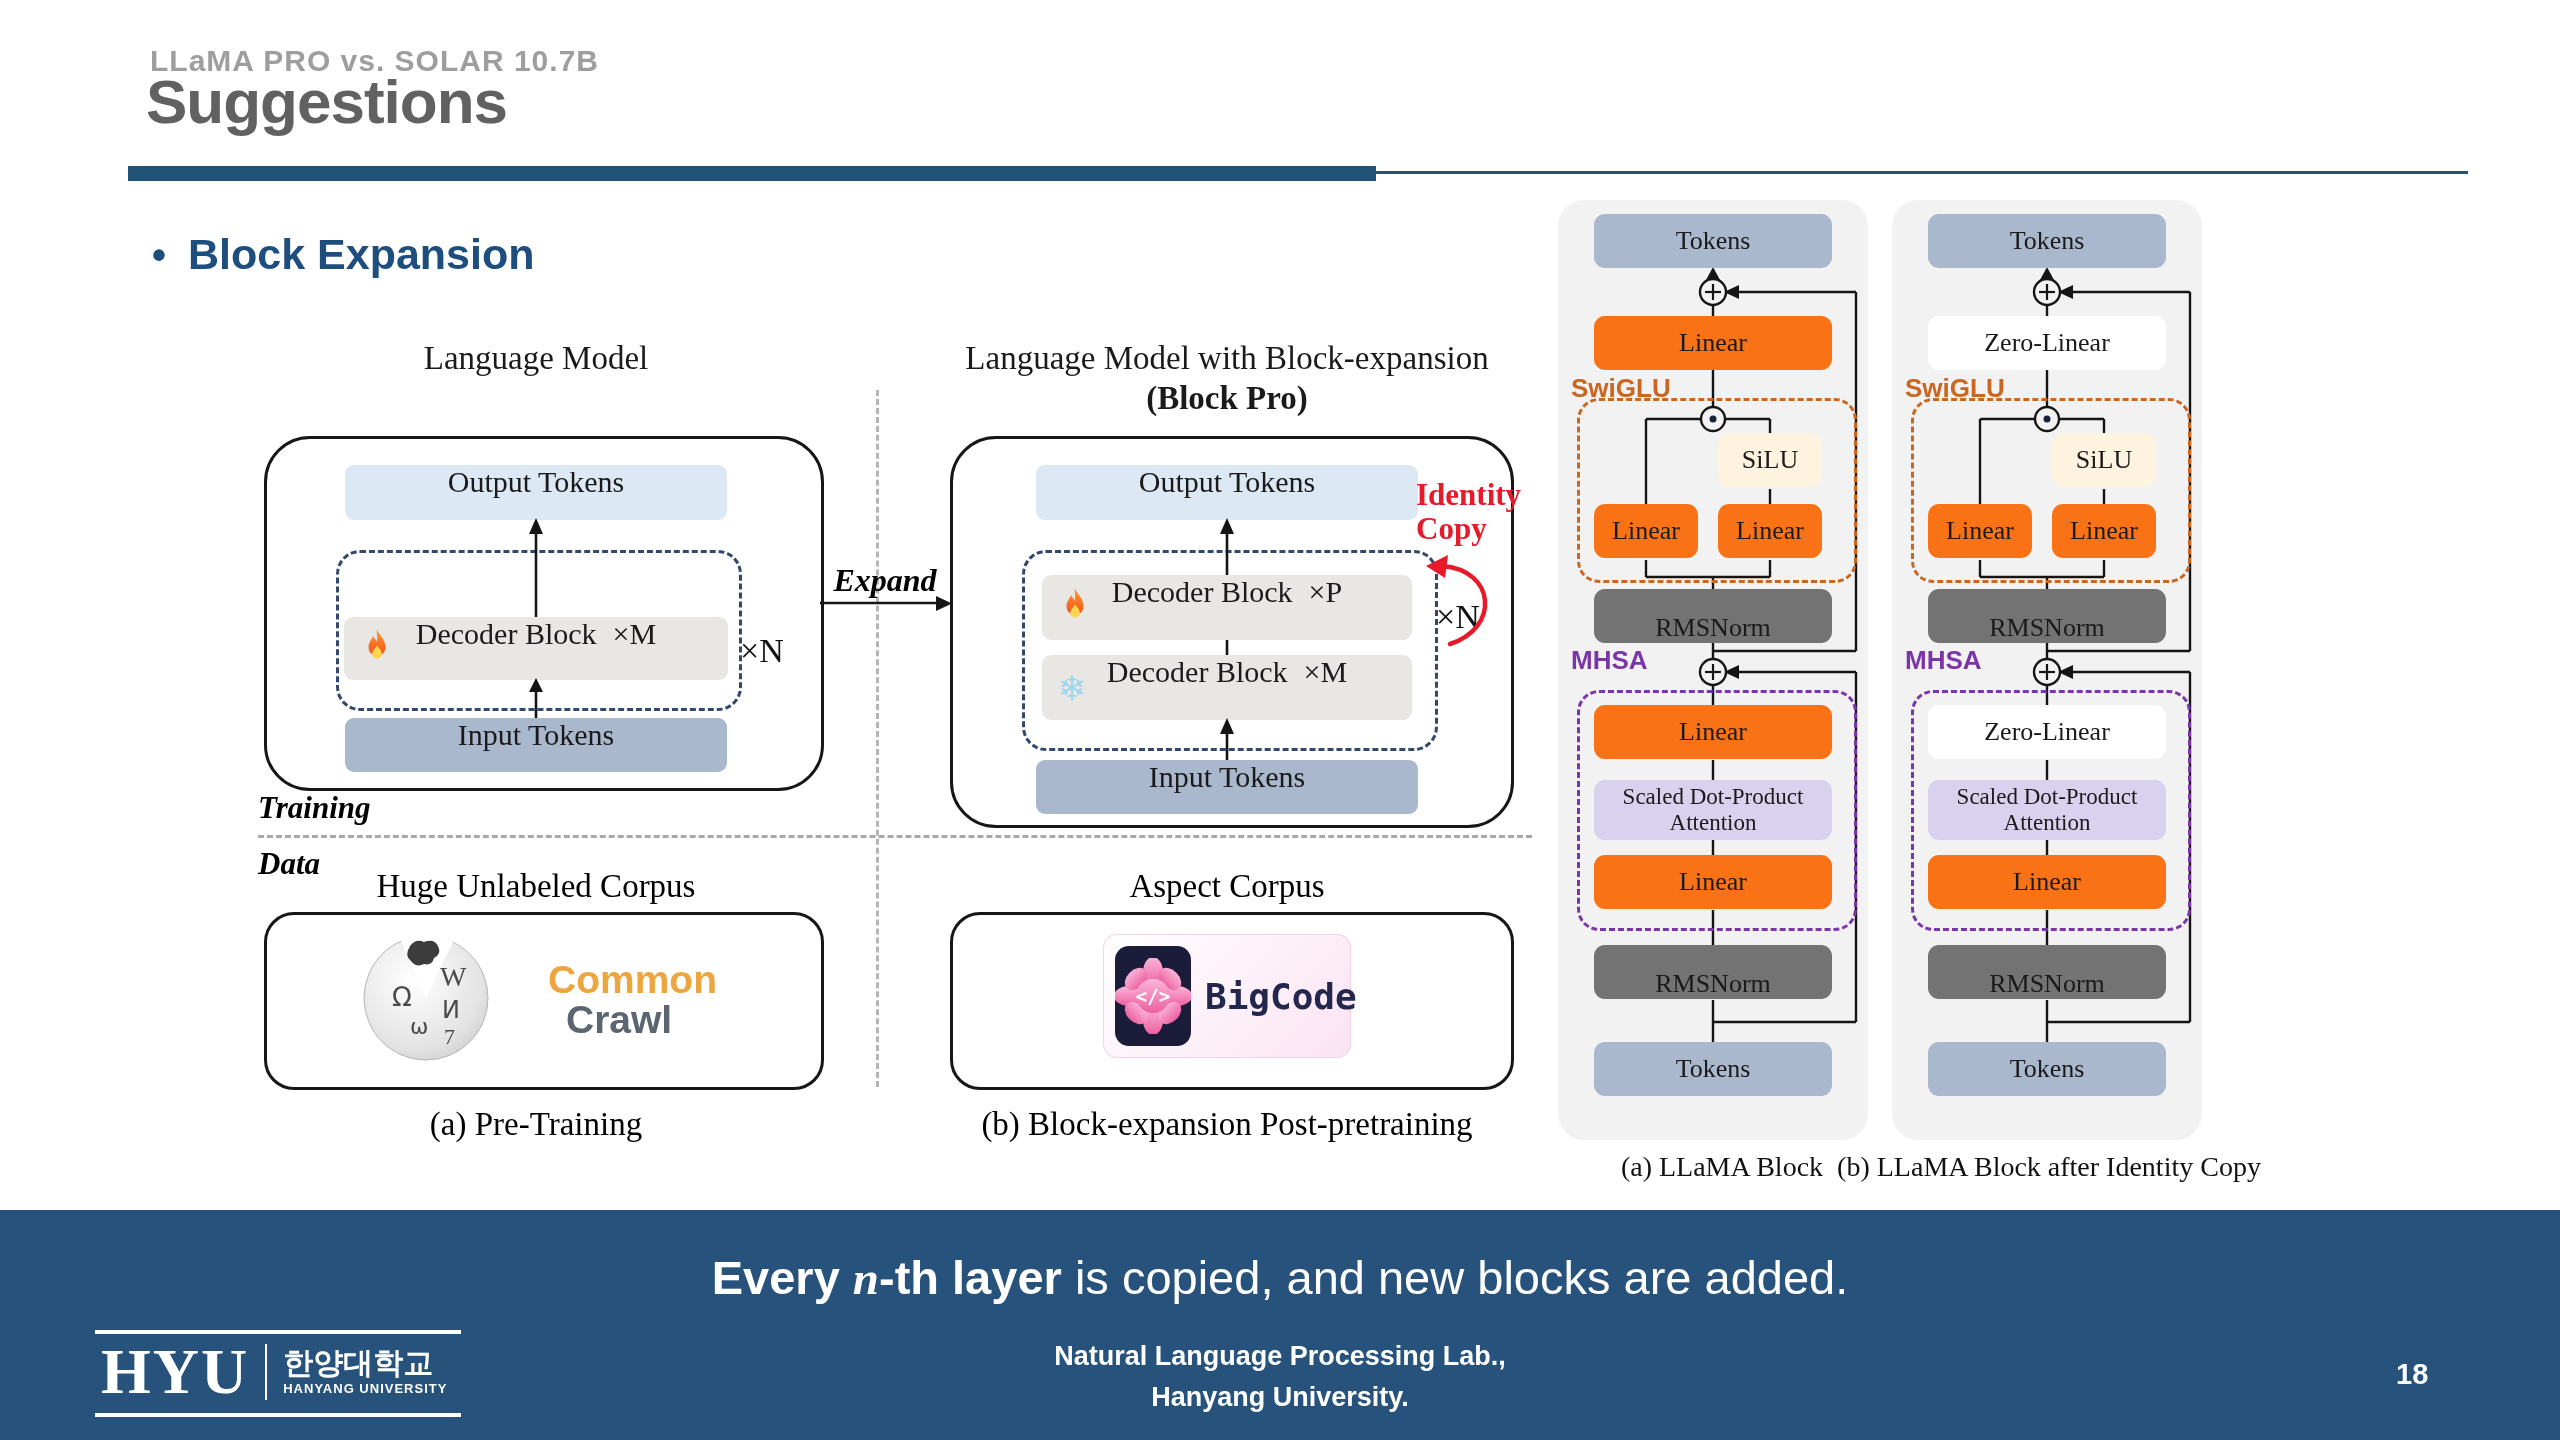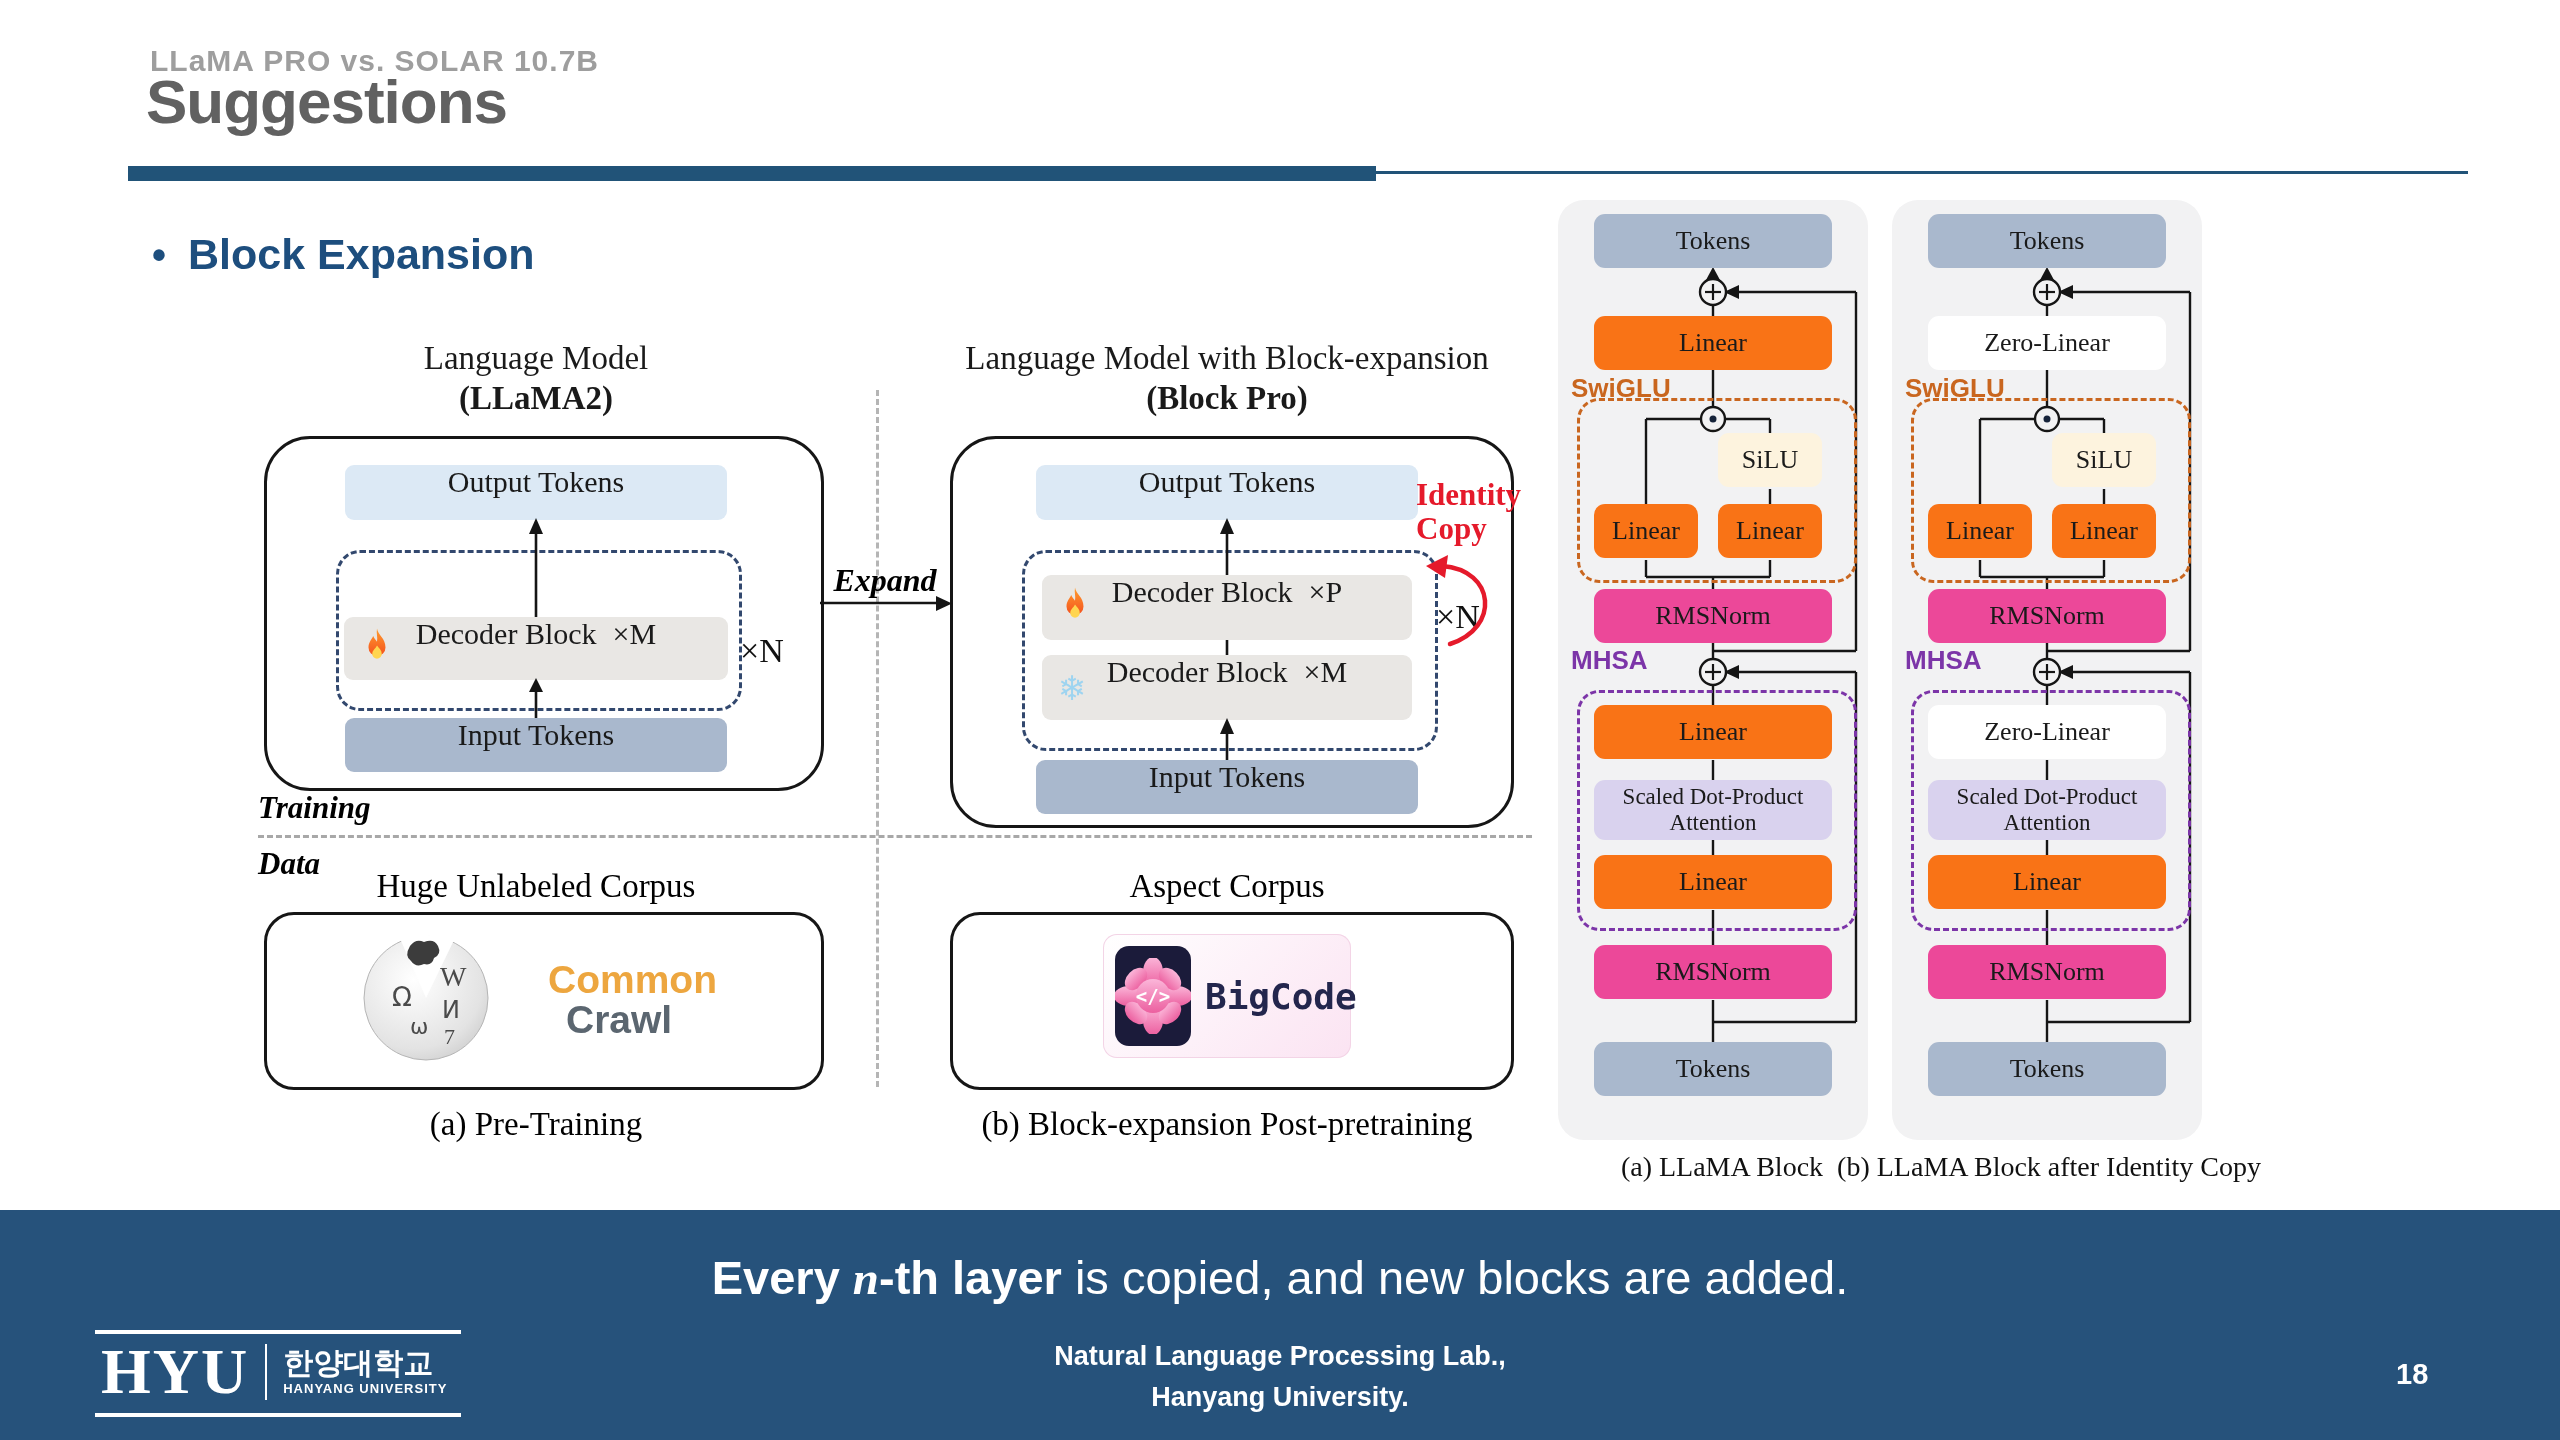--- a/index.html
+++ b/index.html
@@ -57,21 +57,21 @@
   .panel{position:absolute;top:0;width:334px;height:950px;}
   .panel-bg{position:absolute;left:3px;top:5px;width:310px;height:940px;border-radius:26px;
         background:#f2f2f3;}
   .pnode{position:absolute;left:39px;width:238px;height:54px;border-radius:11px;
         display:flex;align-items:center;justify-content:center;
         font-family:"Liberation Serif",serif;font-size:26px;color:#1a1a1a;text-align:center;}
   .tokens{background:#a9b8cd;}
   .linear{background:#f97316;}
   .zero-linear{background:#ffffff;}
   .silu{background:#fdf3de;}
-  .rms{background:#ec4899;}
+  .rms{background:#737373;align-items:flex-end;}
   .sdpa{background:#d9d2ee;font-size:23px;line-height:1.12;}
   .half{width:104px;}
   .group-label{position:absolute;left:16px;font-size:26px;font-weight:700;}
   .swiglu-label{color:#c9661f;top:178px;}
   .mhsa-label{color:#7c35a8;top:450px;}
   .dash-orange{position:absolute;left:22px;top:203px;width:274px;height:179px;
         border:3px dashed #c9661f;border-radius:22px;}
   .dash-purple{position:absolute;left:22px;top:495px;width:274px;height:235px;
         border:3px dashed #7c35a8;border-radius:22px;}
   .panel-caption{position:absolute;top:956px;text-align:center;
@@ -110,21 +110,20 @@
 
   <div class="figure">
 
     <div class="v-dash"></div>
     <div class="h-dash"></div>
     <div class="train-label" style="top:460px;">Training</div>
     <div class="train-label" style="top:516px;">Data</div>
 
     <div class="fig-title serif" style="left:36px;top:8px;width:540px;">
       <div>Language Model</div>
-      <div style="font-weight:700;">(LLaMA2)</div>
     </div>
     <div class="outer-box" style="left:34px;top:106px;width:554px;height:349px;"></div>
     <div class="node" style="left:115px;top:135px;width:382px;height:55px;background:#dce9f5;">
       <span>Output Tokens</span>
     </div>
     <div class="dashed-navy" style="left:106px;top:220px;width:400px;height:155px;"></div>
     <div class="node" style="left:114px;top:287px;width:384px;height:63px;background:#e9e7e4;">
       <span class="block-icon">
         <svg width="34" height="38" viewBox="0 0 36 40">
             <defs>

